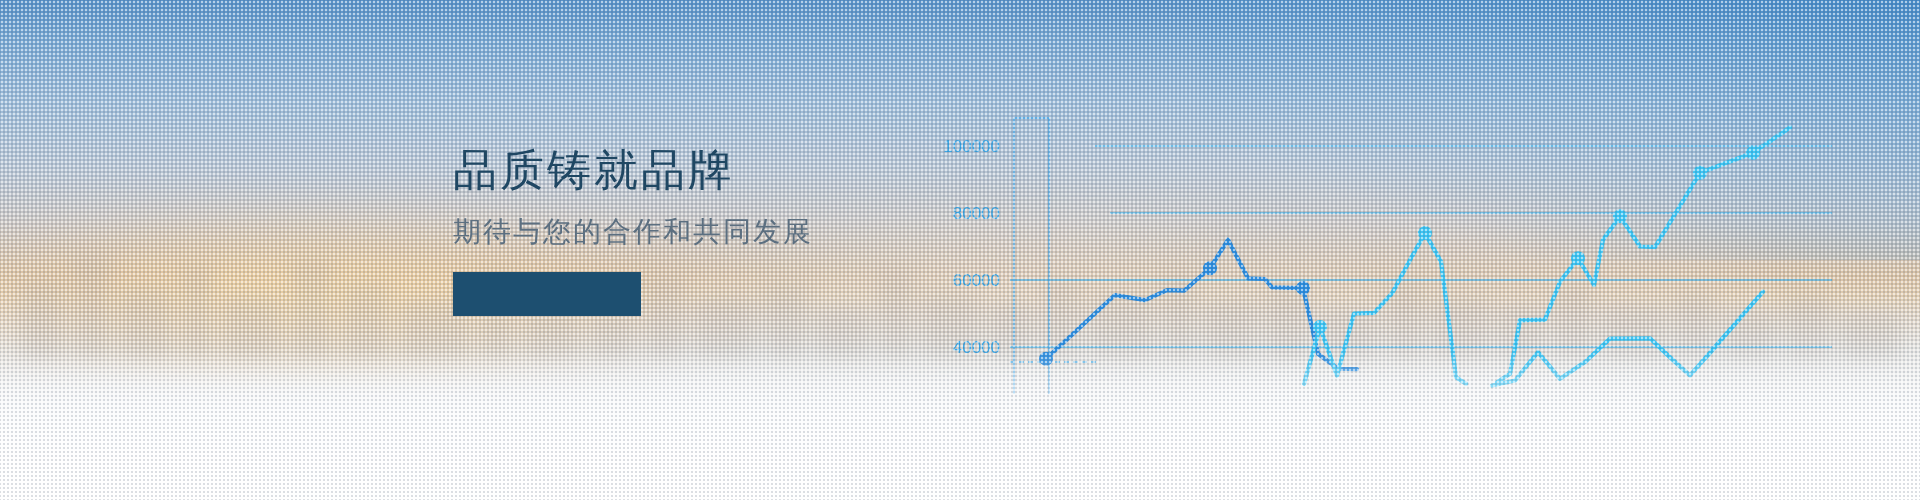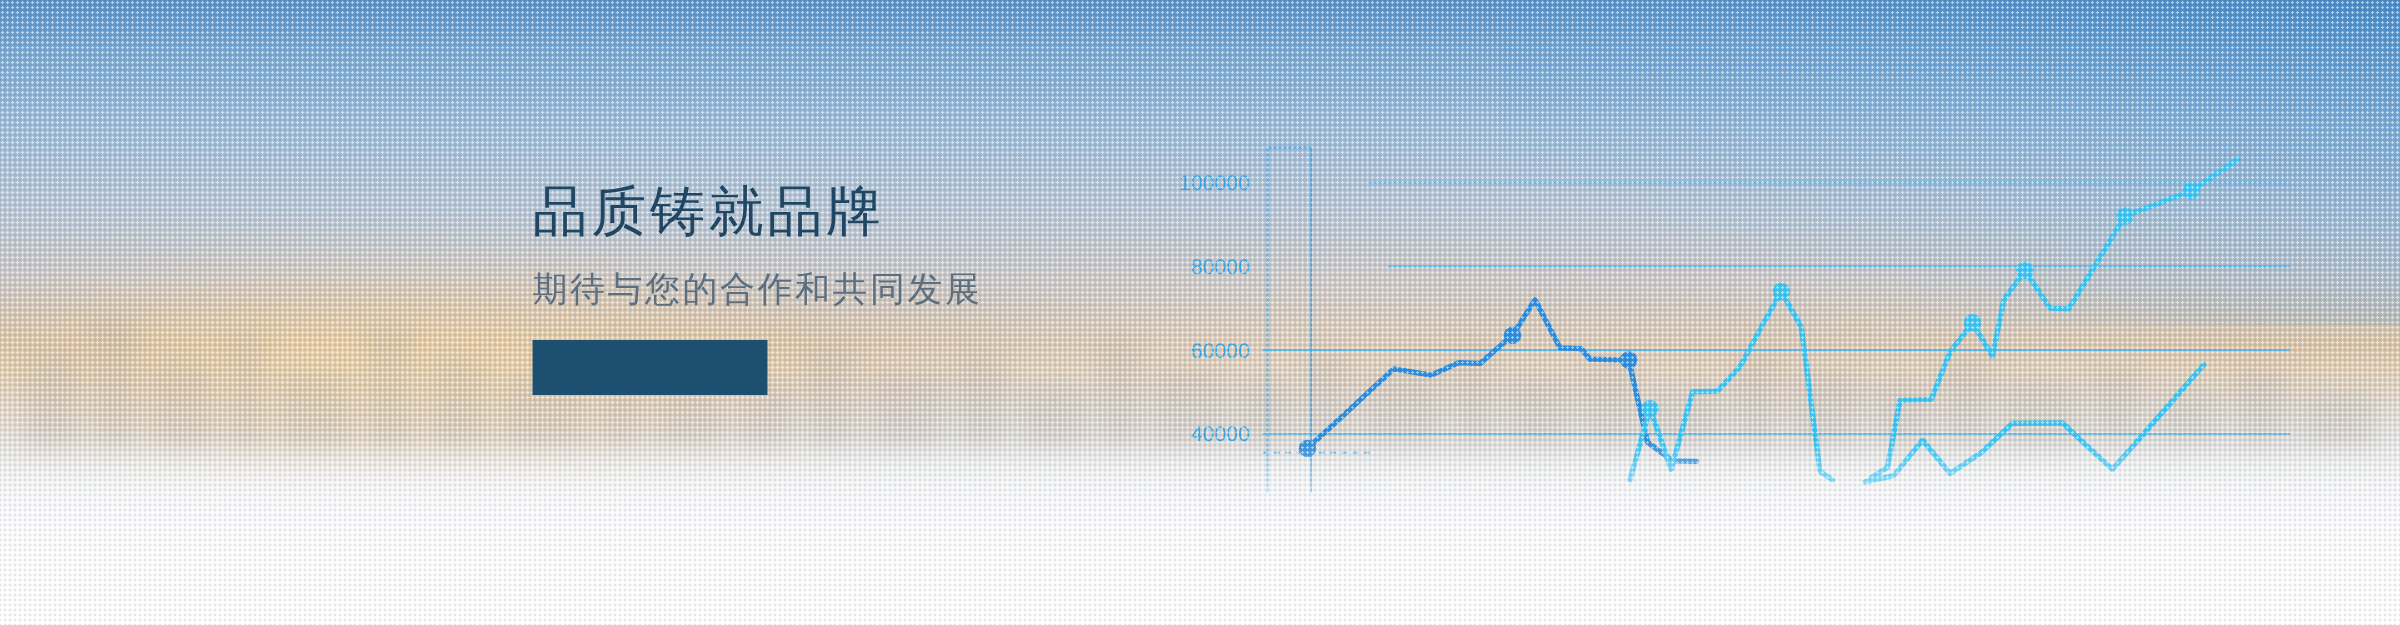--- a/index.html
+++ b/index.html
@@ -94,20 +94,21 @@
       radial-gradient(rgba(40,60,85,0.16) 0.9px, rgba(0,0,0,0) 1.1px);
     background-size: 4px 4px, 4px 4px;
     background-position: 0 0, 2px 2px;
   }
 
   
   .copy {
     position: absolute;
     left: 426px; top: 148px;
     width: 640px;
+    padding-left: 27px;
   }
   .headline {
     font-size: 44px;
     letter-spacing: 3px;
     color: #1f4763;
     line-height: 1;
     font-weight: 400;
   }
   .subhead {
     margin-top: 26px;

